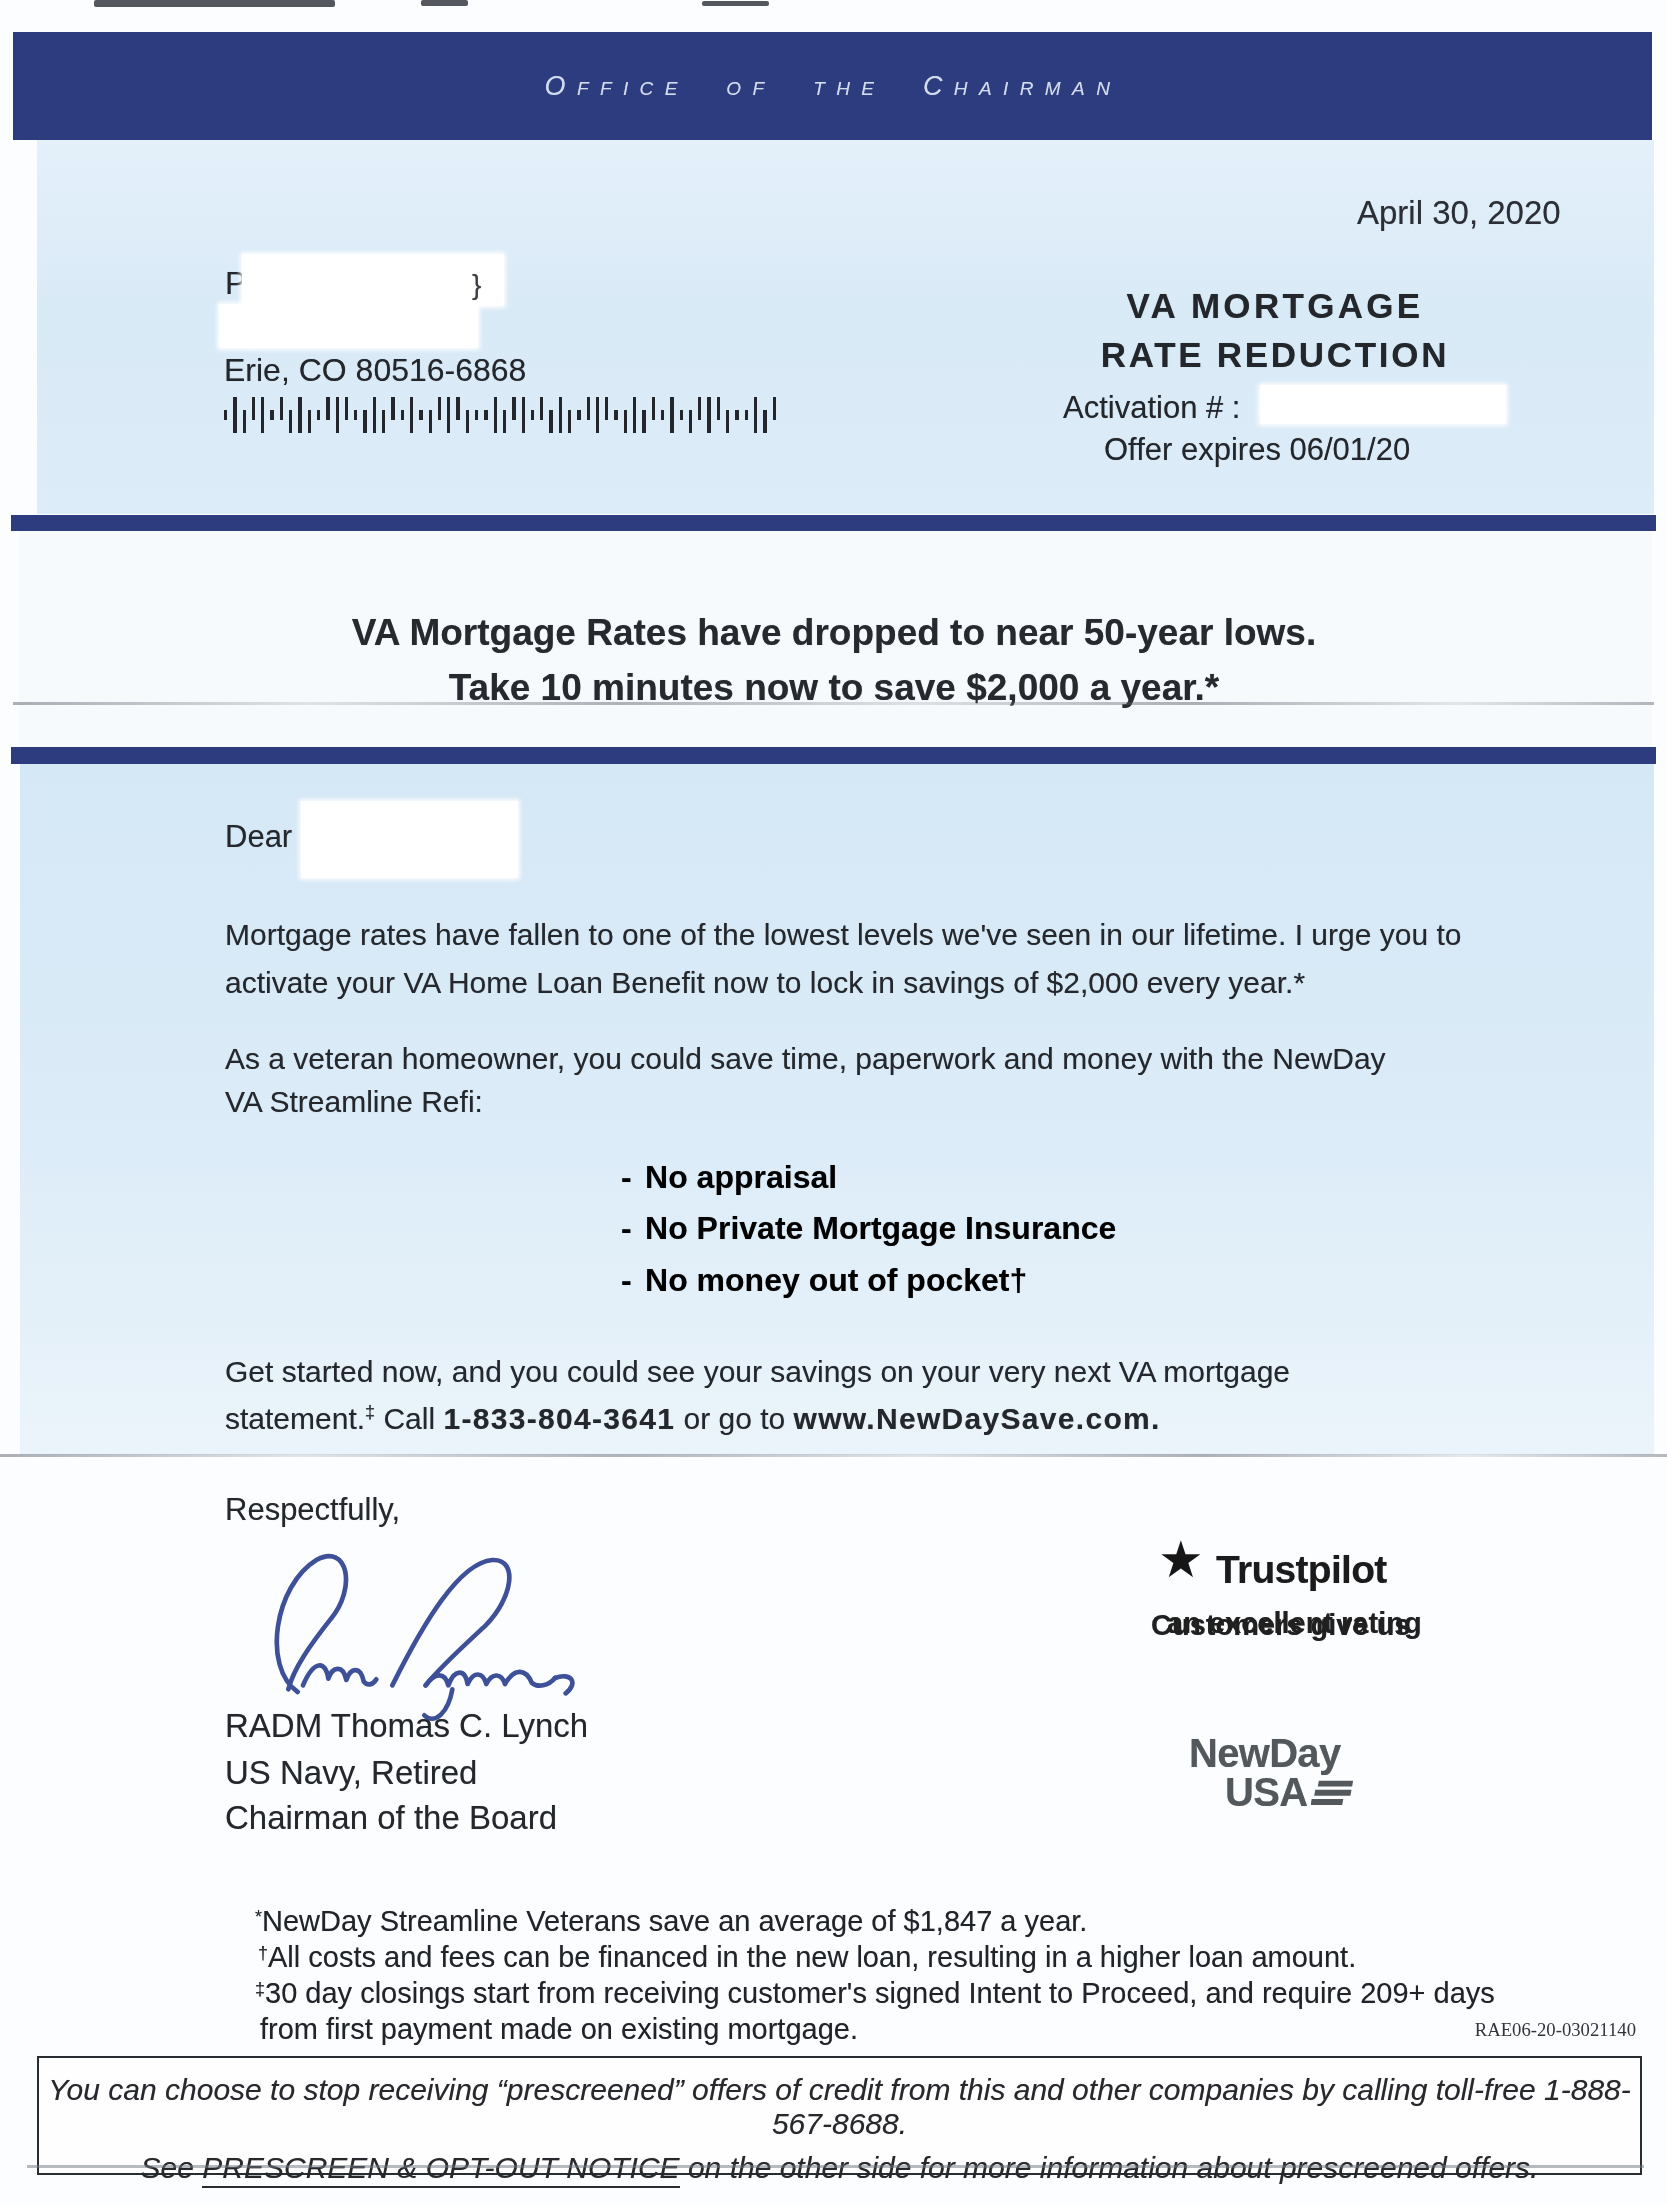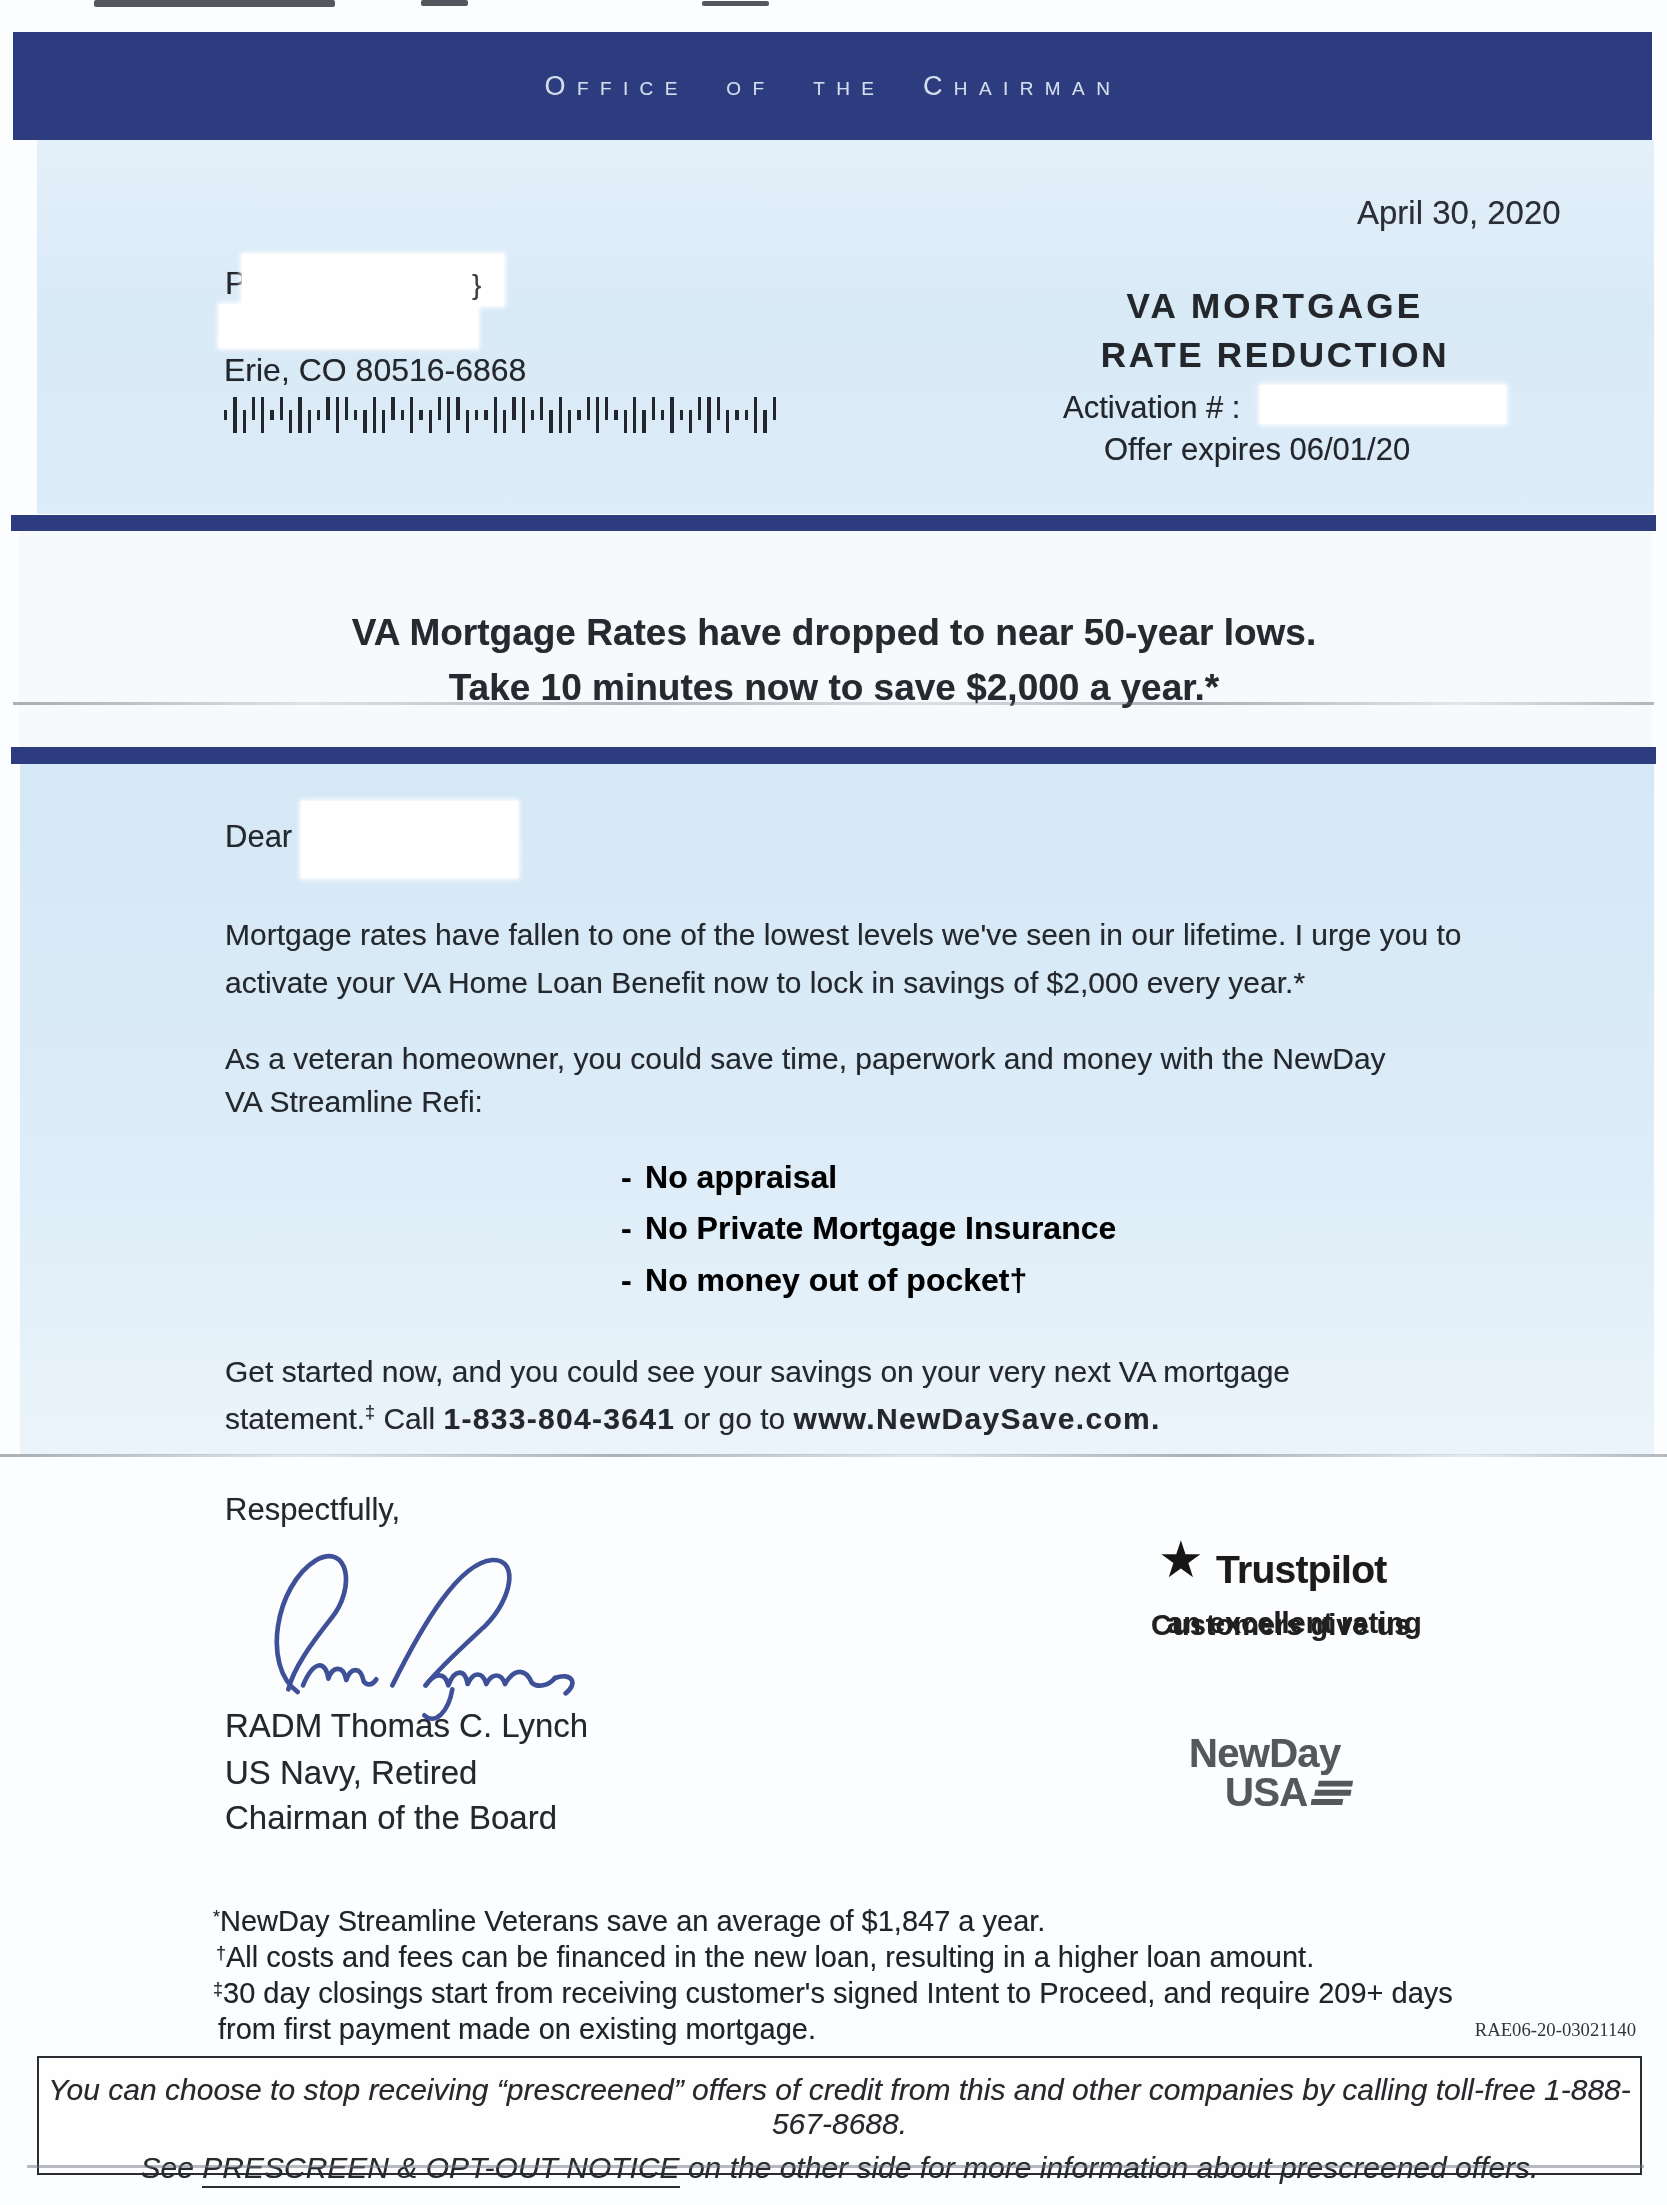--- a/index.html
+++ b/index.html
@@ -7,21 +7,21 @@
     position:relative;width:1668px;height:2205px;overflow:hidden;
     background:#fcfdfe;font-family:"Liberation Sans",sans-serif;color:#24282d;
   }
   .abs{position:absolute;}
   .scan{text-shadow:0 0 0.7px rgba(30,35,45,.42);}
   
   .smudge{background:#2b2d36;opacity:.8;border-radius:2px;}
   
   .banner{
     left:13.4px;top:32px;width:1639px;height:108px;background:#2c3c7e;
-    display:flex;align-items:center;justify-content:center;
+    display:flex;align-items:center;justify-content:center;font-style:italic;
   }
   .banner-title{
     color:#d3dcee;font-size:27px;font-weight:500;letter-spacing:11.4px;word-spacing:18.7px;
     font-variant:small-caps;text-shadow:0 0 0.7px rgba(255,255,255,.35);
   }
   
   .tint-top{left:37px;top:140px;width:1617px;height:374px;
     background:linear-gradient(180deg,#e4f0fa 0%,#d9eaf7 45%,#dcecf8 100%);}
   .navy-bar{left:10.7px;width:1645px;background:#2c3c7e;}
   .bar1{top:515px;height:16px;}
@@ -70,21 +70,21 @@
   .signer1{top:1707px;font-size:33px;} .signer2{top:1754px;font-size:33px;} .signer3{top:1799px;font-size:33px;}
   
   .tp-star{left:1158px;top:1534px;font-size:51px;color:#161616;line-height:1;}
   .tp-word{left:1216px;top:1548px;font-size:39px;font-weight:600;letter-spacing:-0.7px;color:#1b1b1b;}
   .tp-cap{left:1151px;font-size:29px;font-weight:bold;color:#202020;}
   .tp-cap1{top:1609px;} .tp-cap2{top:1607px;margin-left:16px;}
   .nd{color:#53585d;font-weight:800;letter-spacing:-0.7px;}
   .nd-line1{left:1189px;top:1731px;font-size:40px;}
   .nd-line2{left:1225px;top:1770px;font-size:40px;display:flex;align-items:center;gap:4px;}
   
-  .fn{font-size:29px;color:#202429;}
+  .fn{font-size:29px;color:#202429;margin-left:42px;}
   .fn .fn-mark{font-size:.62em;vertical-align:.45em;}
   .fn1{left:213px;top:1905px;} .fn2{left:216px;top:1941px;} .fn3{left:213px;top:1977px;} .fn4{left:218px;top:2013px;}
   .code{right:32px;top:2019px;font-size:18.7px;font-family:"Liberation Serif",serif;color:#31343a;}
   
   .optout{
     left:37px;top:2056px;width:1601px;height:100px;border:2px solid #292c30;background:#fefefe;
     text-align:center;font-style:italic;font-size:30px;color:#26282c;padding-top:14.7px;box-sizing:content-box;
   }
   .optout .l2{margin-top:10.7px;}
   .optout .notice{border-bottom:2.7px solid #2a2d31;padding-bottom:1.3px;}

